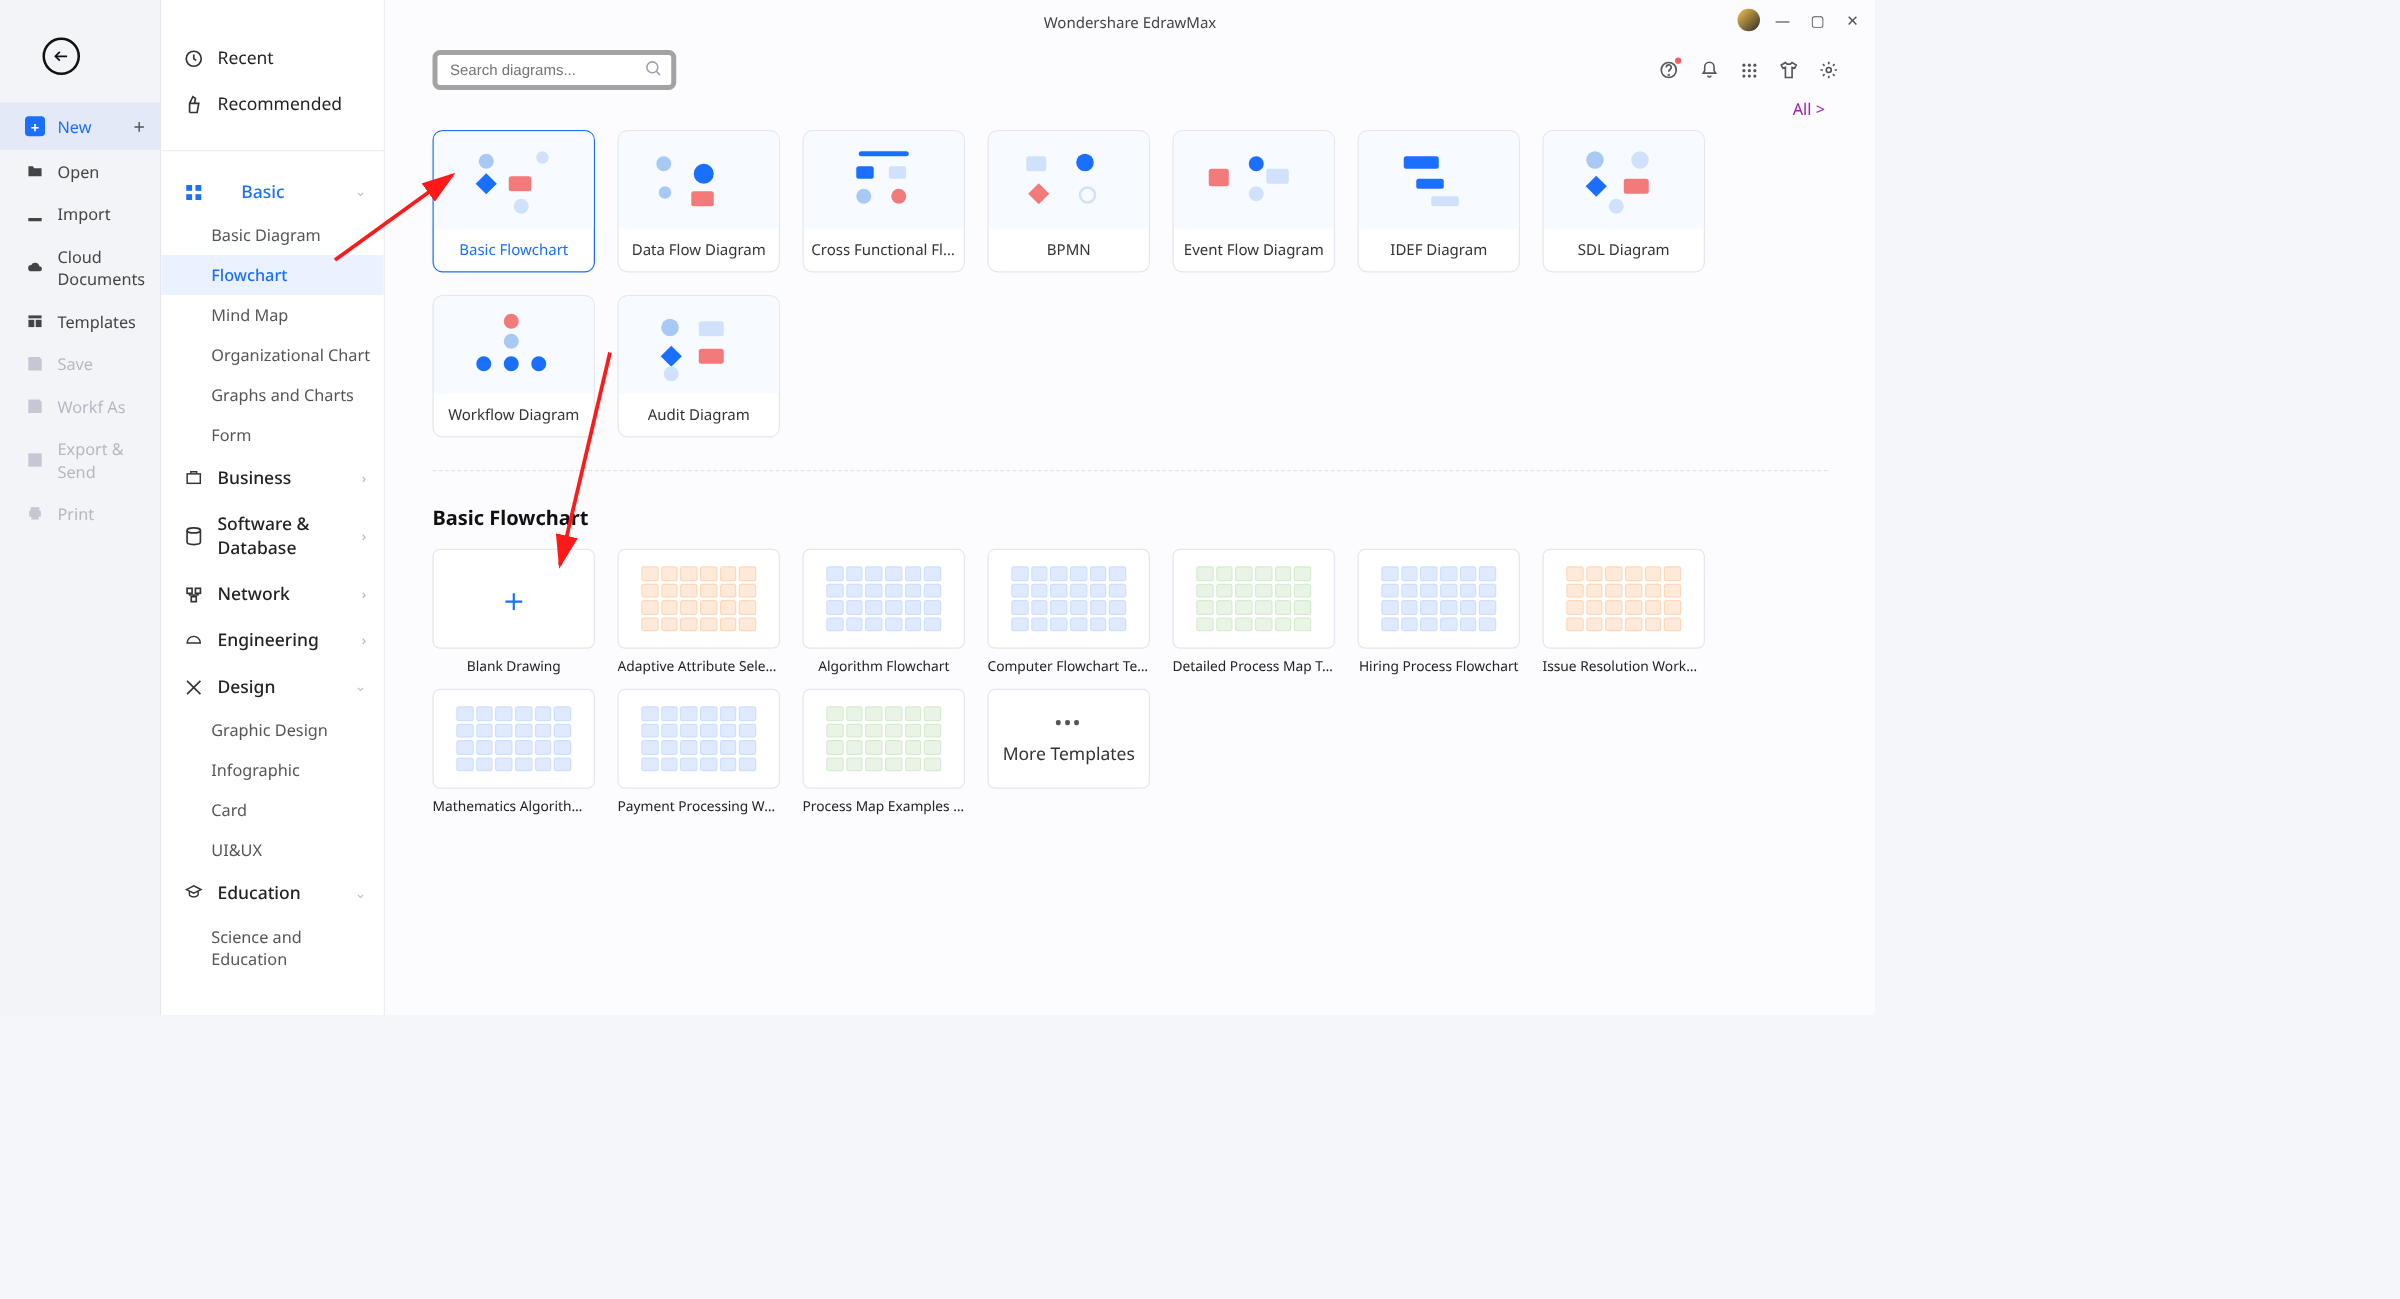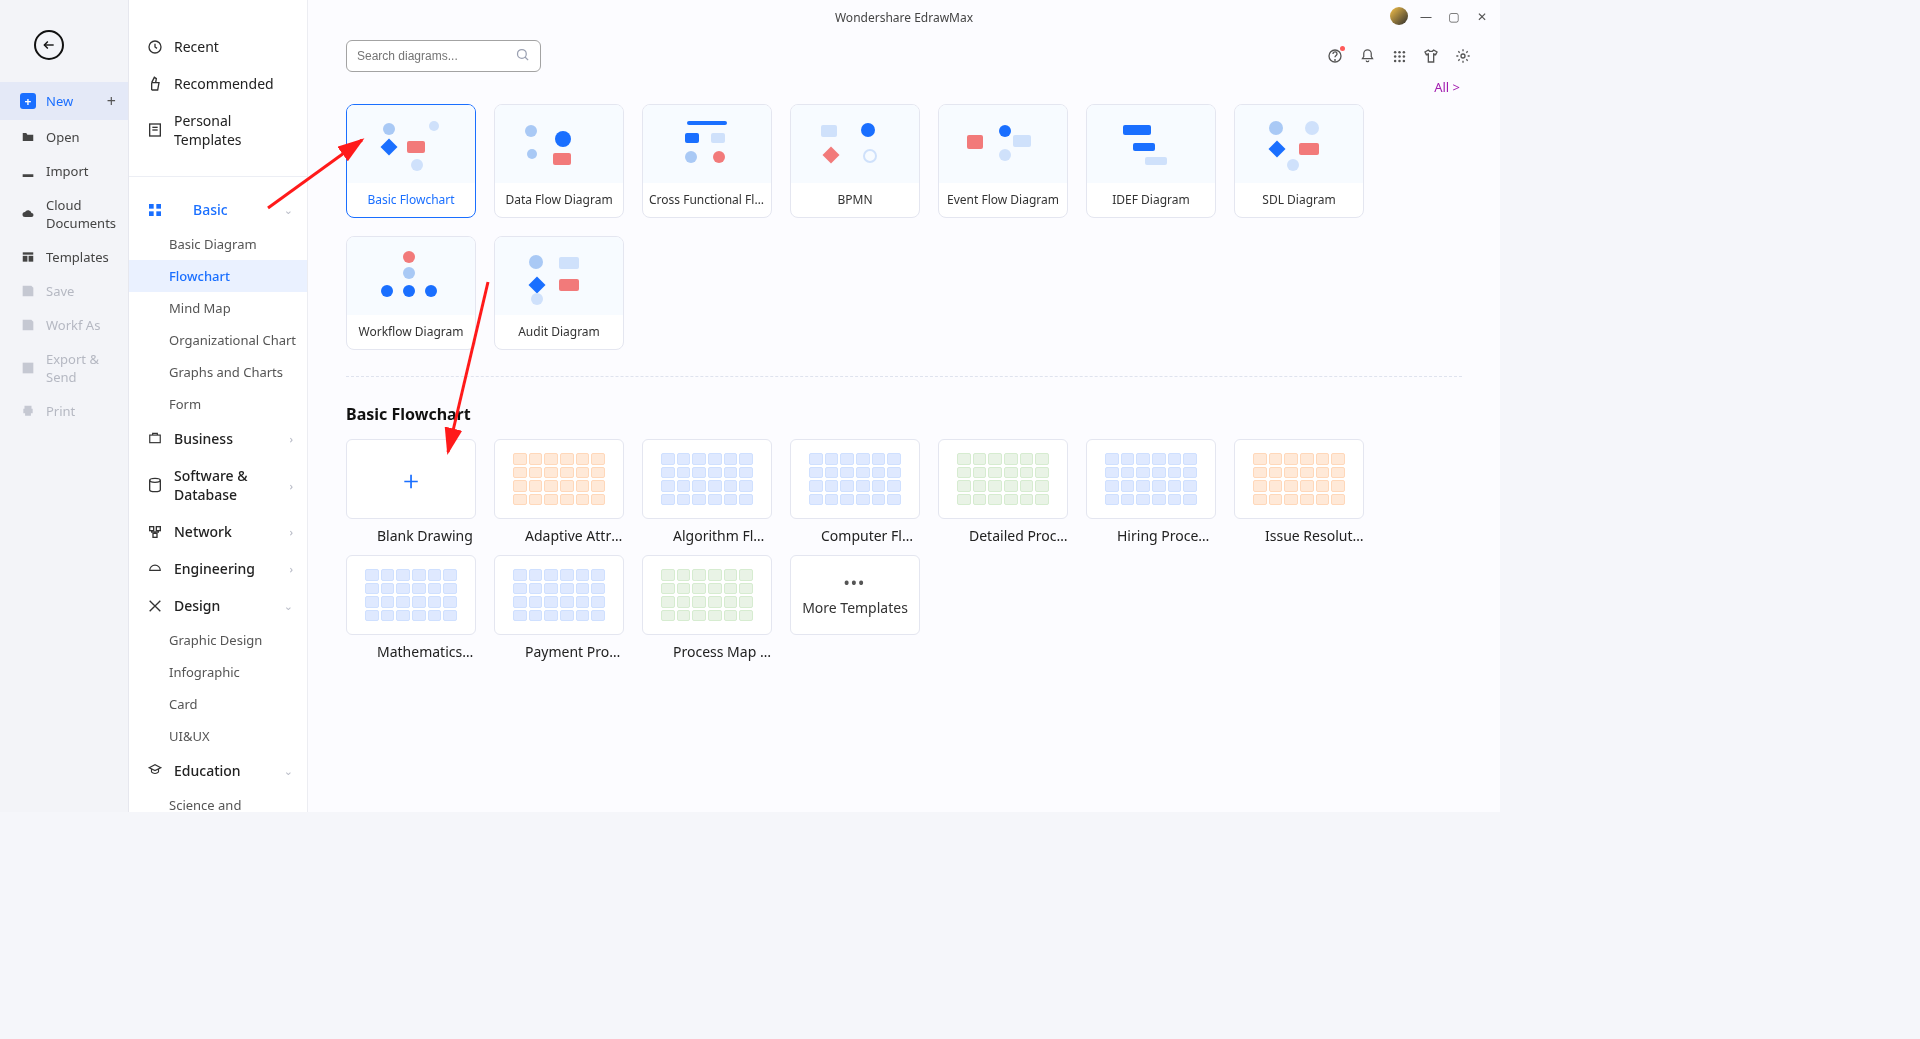--- a/index.html
+++ b/index.html
@@ -100,21 +100,21 @@
 .window-controls { position:absolute; right:8px; top:6px; display:flex; gap:8px; align-items:center; }
 .window-controls .avatar { width:18px; height:18px; border-radius:50%; background:linear-gradient(135deg,#f6c24a,#2d2d2d); }
 .window-controls .wc { width:20px; height:20px; display:flex; align-items:center; justify-content:center; color:#555; cursor:pointer; font-size:12px;}
 .toolbar-row {
   display:flex; align-items:center;
   padding:6px 28px 0 38px;
 }
 .search {
   width:195px; height:32px;
   background:#fff;
-  border:1px solid #a3a3a3;
+  border:4px solid #a3a3a3;
   border-radius:6px;
   display:flex; align-items:center;
   padding:0 10px;
   color:#9aa0b1;
 }
 .search input { border:none; outline:none; flex:1; font-size:12px; color:#666; background:transparent;}
 .search .mag { color:#9aa0b1; }
 .right-tools { margin-left:auto; display:flex; gap:14px; align-items:center; color:#666; }
 .right-tools .tool { width:18px; height:18px; display:flex; align-items:center; justify-content:center; cursor:pointer; position:relative;}
 .right-tools .tool.dot::after { content:""; position:absolute; top:-1px; right:-1px; width:5px; height:5px; background:#ff5a5a; border-radius:50%; }
@@ -163,25 +163,25 @@
 }
 .tpl .tpl-thumb {
   height:80px;
   background:#fff;
   border:1px solid #e4e6f0;
   border-radius:6px;
   display:flex; align-items:center; justify-content:center;
   overflow:hidden;
 }
 .tpl .tpl-label {
-  text-align:left;
-  font-size:14px;
+  text-align:center;
+  font-size:11px;
   color:#222;
   padding-top:7px;
-  white-space:nowrap; overflow:hidden; text-overflow:ellipsis;margin-left:31px;
+  white-space:nowrap; overflow:hidden; text-overflow:ellipsis;
 }
 .blank-plus { color:#1a6fff; font-size:26px; font-weight:300; }
 .more-dots { color:#555; letter-spacing:2px; font-weight:700; font-size:14px; display:block; text-align:center; }
 
 .mini { width:80px; height:50px; position:relative; }
 .mini .c { position:absolute; border-radius:50%; background:#a9c9f5; }
 .mini .sq { position:absolute; background:#f27a7a; border-radius:2px; }
 .mini .di { position:absolute; width:12px; height:12px; background:#1a6fff; transform:rotate(45deg); }
 .mini .bar { position:absolute; height:4px; background:#1a6fff; border-radius:2px; }
 
@@ -304,30 +304,20 @@
         </span>
       <span>Recent</span>
     </div>
     <div class="nav-item">
       <span class="ico">
           <svg width="16" height="16" viewBox="0 0 24 24" fill="none" stroke="#333" stroke-width="2">
             <path d="M7 10v11M7 10h11l-2 11H7M7 10l4-8 3 2-1 6"></path>
           </svg>
         </span>
       <span>Recommended</span>
-    </div>
-    <div class="nav-item">
-      <span class="ico">
-          <svg width="16" height="16" viewBox="0 0 24 24" fill="none" stroke="#333" stroke-width="2">
-            <rect x="4" y="3" width="16" height="18"></rect>
-            <line x1="8" y1="8" x2="16" y2="8"></line>
-            <line x1="8" y1="12" x2="16" y2="12"></line>
-          </svg>
-        </span>
-      <span>Personal Templates</span>
     </div>
   </div>
   <div class="nav-divider"></div>
 
   <div class="nav-item category selected">
     <span class="ico">
         <svg width="16" height="16" viewBox="0 0 24 24" fill="#1a6fff">
           <rect x="3" y="3" width="7" height="7"></rect>
           <rect x="14" y="3" width="7" height="7"></rect>
           <rect x="3" y="14" width="7" height="7"></rect>

